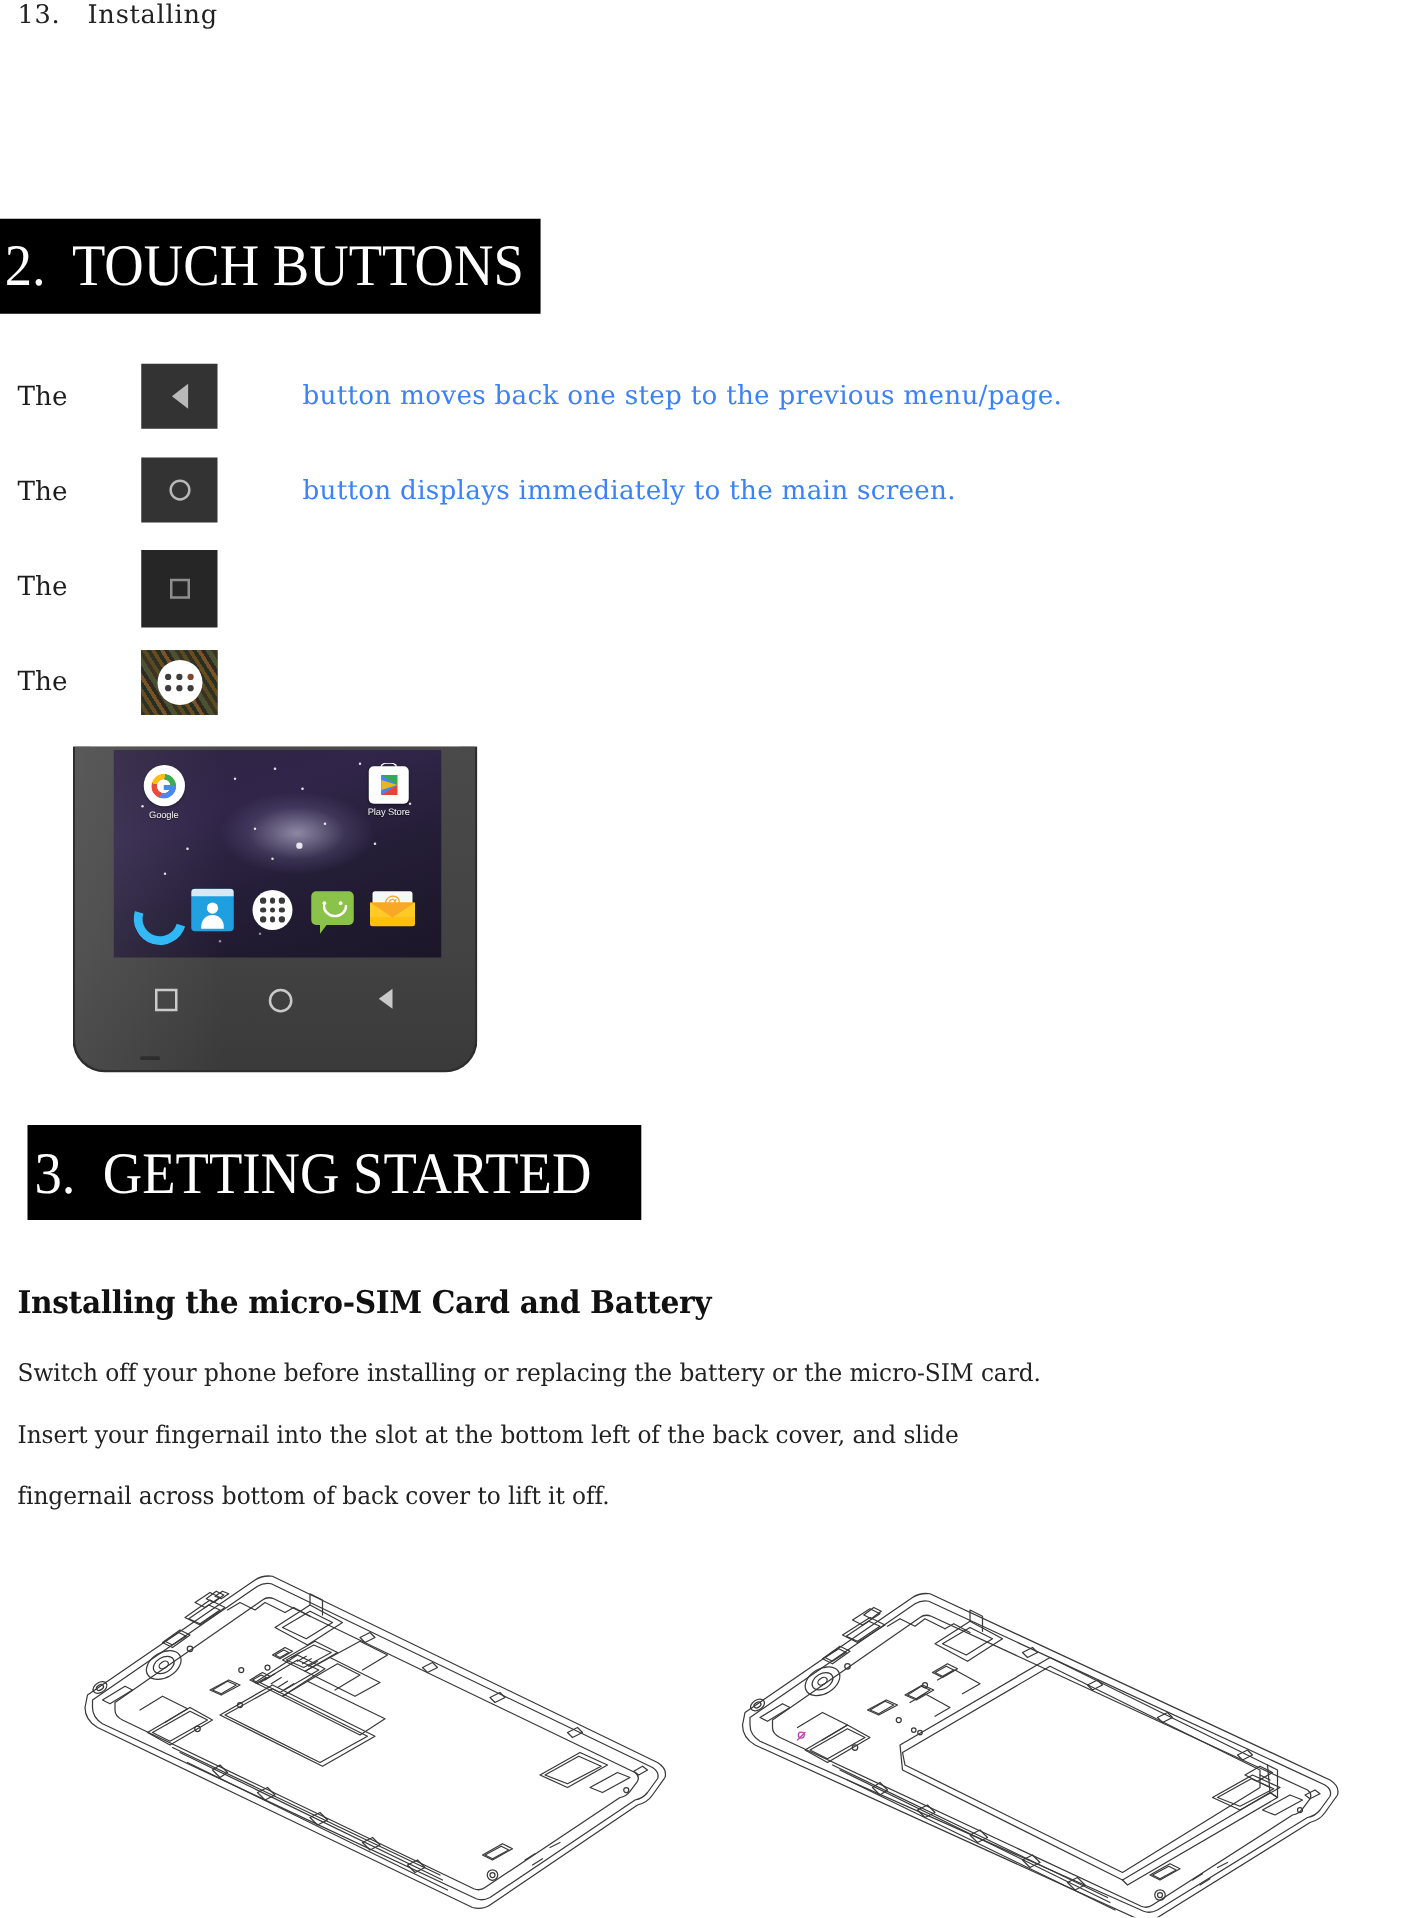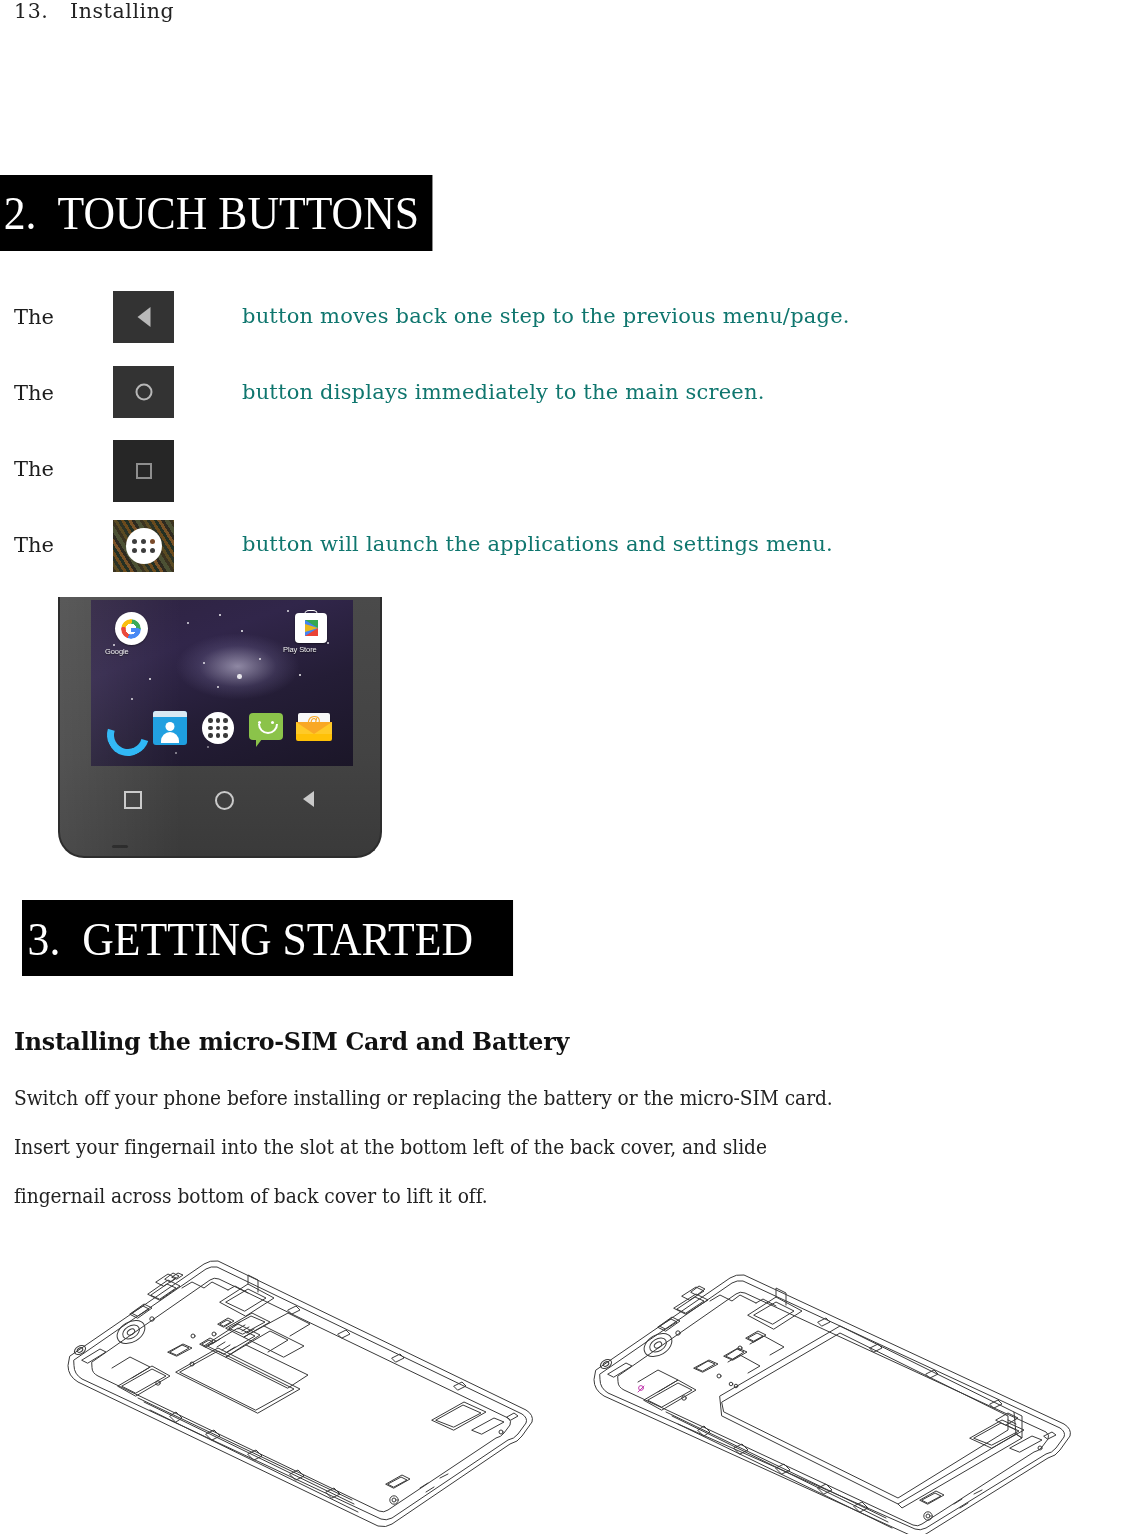--- a/index.html
+++ b/index.html
@@ -93,21 +93,21 @@
     color: #1d1d1d;
   }
   .touch-row .desc {
     position: absolute;
     left: 242px;
     top: 16px;
     font-family: "DejaVu Serif", serif;
     font-size: 21px;
     line-height: 28px;
     letter-spacing: 0.2px;
-    color: #0f766e;
+    color: #3b82f6;
     white-space: pre;
   }
   .btn-chip {
     position: absolute;
     left: 113px;
     width: 61px;
     height: 52px;
     background: #333333;
     overflow: hidden;
   }
@@ -206,20 +206,21 @@
       linear-gradient(160deg, #2e2341 0%, #31264a 30%, #241d36 62%, #1b1628 100%);
   }
   .star {
     position: absolute;
     background: #ffffff;
     border-radius: 50%;
     opacity: 0.85;
   }
   .ph-icon {
     position: absolute;
+    text-align: center;
   }
   .ph-icon .lbl {
     font-family: "Liberation Sans", sans-serif;
     font-size: 7.5px;
     color: #f2f2f2;
     margin-top: 2px;
     text-shadow: 0 1px 1px rgba(0,0,0,0.6);
     letter-spacing: -0.1px;
   }
   .google-badge {
@@ -479,21 +480,20 @@
     <div class="btn-chip" id="chip-drawer" style="top:6px;">
       <span class="glyph gl-drawer-circle">
         <i></i>
           <i></i>
           <i class="warm"></i>
           <i></i>
           <i></i>
           <i></i>
       </span>
     </div>
-    <span class="desc">button will launch the applications and settings menu.</span>
   </div>
 
 </div>
 
 <div id="phone-photo">
   <div class="ph-body">
 
     <div class="ph-screen">
 
       <span class="star" style="left:22px;top:44px;width:2px;height:2px;"></span>

